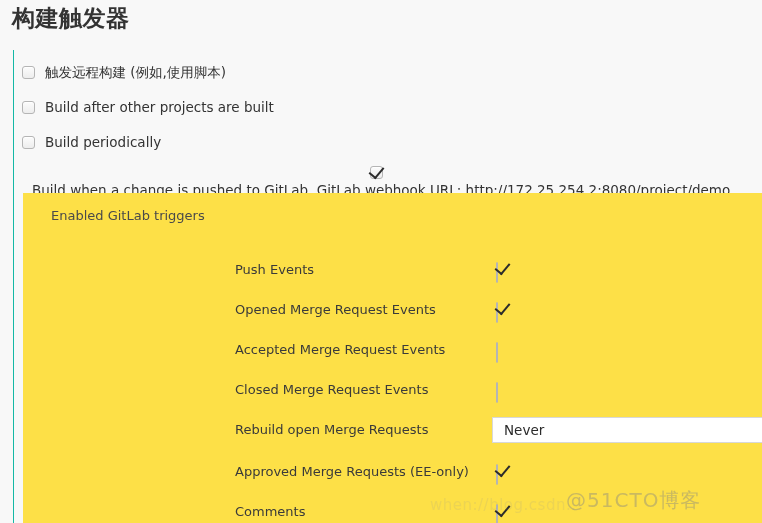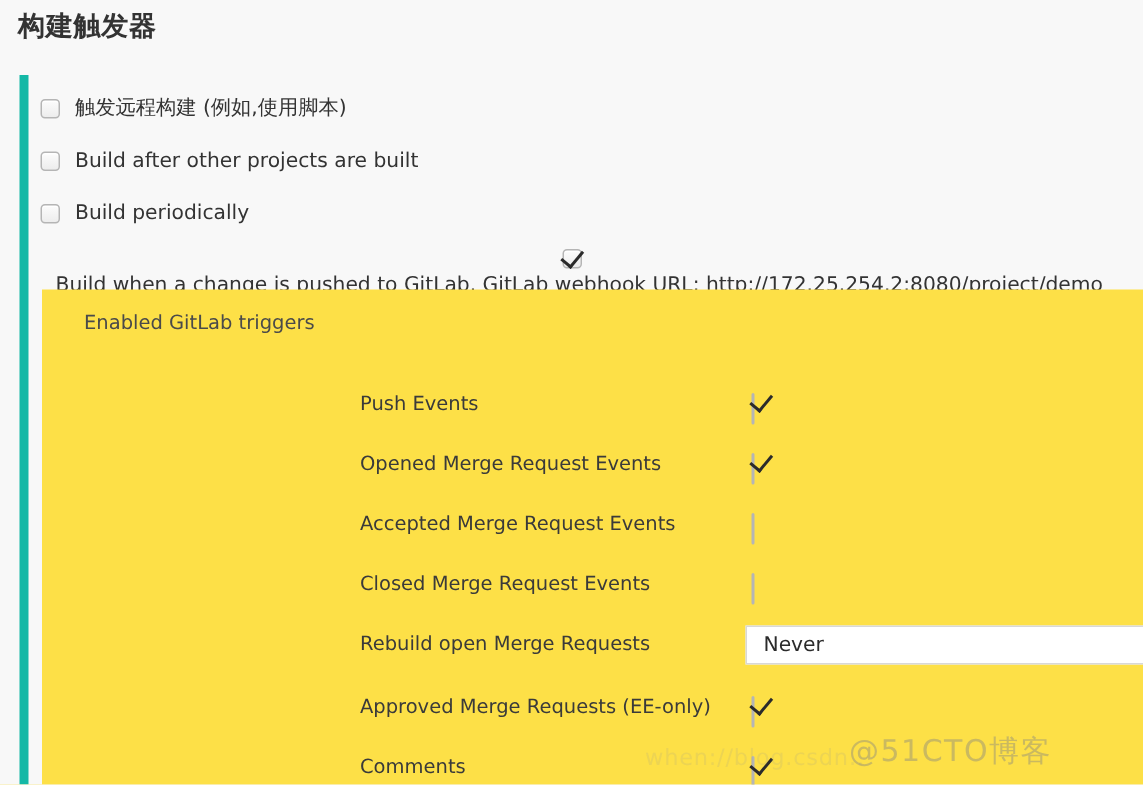--- a/index.html
+++ b/index.html
@@ -22,35 +22,35 @@
     height: 523px;
     background: #f8f8f8;
     overflow: hidden;
   }
 
   
   .page-title {
     position: absolute;
     left: 12px;
     top: 3px;
-    font-size: 18px;
+    font-size: 23px;
     font-weight: bold;
     color: #333333;
     letter-spacing: 0.5px;
     line-height: 30px;
   }
 
   
   .trigger-section {
     position: absolute;
     left: 13px;
     top: 50px;
     width: 749px;
     height: 473px;
-    border-left: 6px solid #14b8a6;
+    border-left: 1px solid #14b8a6;
     box-sizing: border-box;
   }
 
   
   .cb-row {
     position: absolute;
     left: 8px;
     height: 22px;
     display: flex;
     align-items: center;

